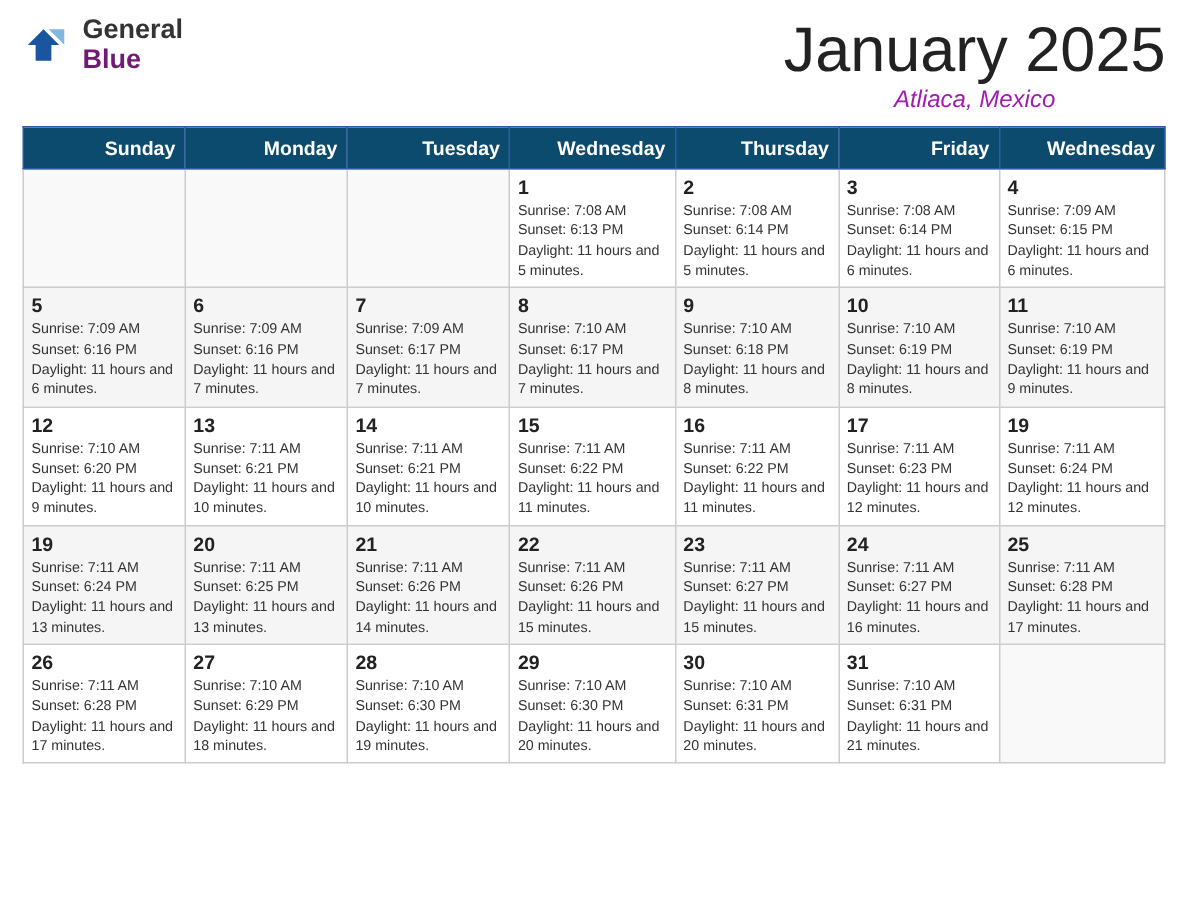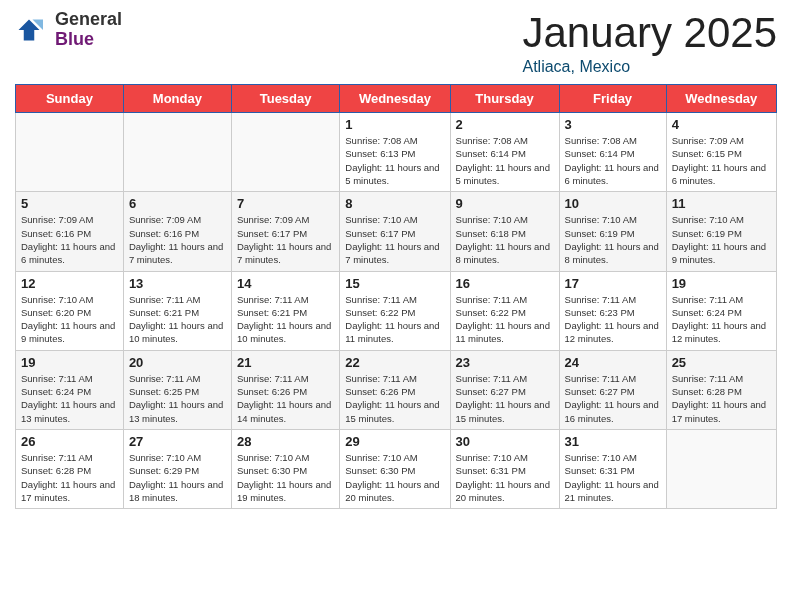--- a/index.html
+++ b/index.html
@@ -39,42 +39,43 @@
     .logo-blue {
       font-size: 18px;
       font-weight: bold;
       color: #701a75;
     }
     .logo-icon {
       width: 28px;
       height: 28px;
     }
     .title-block {
-      text-align: left;
+      text-align: center;
     }
     .month-title {
       font-size: 42px;
       font-weight: normal;
       color: #222;
       line-height: 1.1;
     }
     .location-title {
       font-size: 16px;
-      color: #0c4a6e;
+      color: #a21caf;
       margin-top: 2px;
+      font-style: italic;
     }
     .calendar-table {
       width: 100%;
       border-collapse: collapse;
       font-size: 11px;
     }
     .calendar-table thead tr th {
-      background: #ef4444;
+      background: #0c4a6e;
       color: #fff;
-      text-align: center;
+      text-align: right;
       padding: 6px 6px;
       font-size: 13px;
       font-weight: bold;
       border: 1px solid #2a5caa;
     }
     .calendar-table tbody tr td {
       border: 1px solid #ccc;
       vertical-align: top;
       padding: 4px 5px;
       width: 113px;

